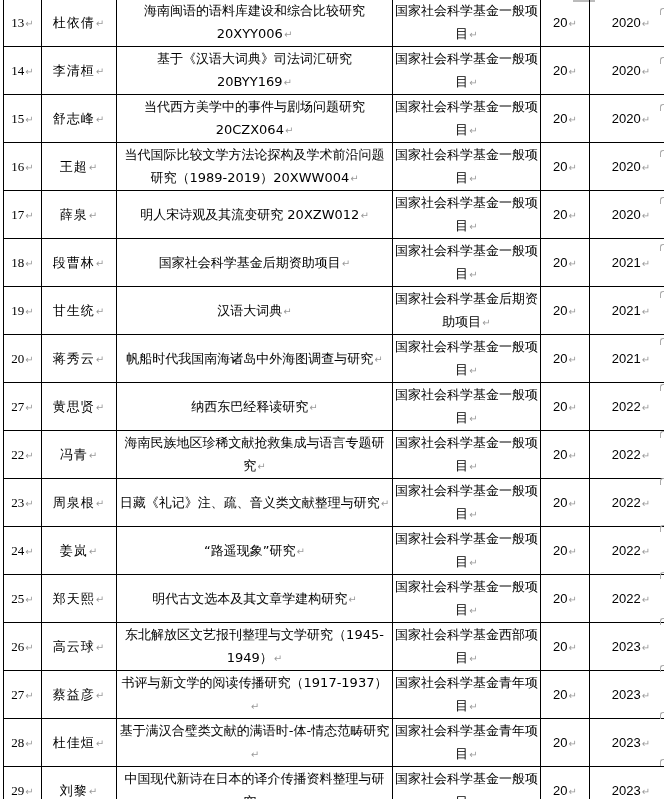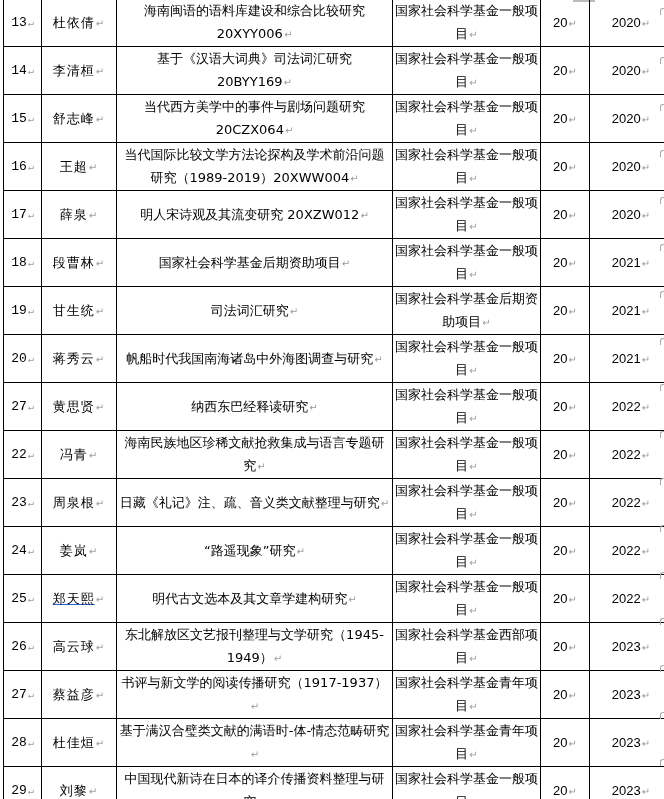--- a/index.html
+++ b/index.html
@@ -3,28 +3,28 @@
 <meta charset="utf-8">
 <style>
   html, body { margin: 0; padding: 0; background: #ffffff; }
   body { width: 664px; height: 799px; overflow: hidden; position: relative;
          font-family: "DejaVu Sans", "Liberation Sans", sans-serif; color: #000; }
   table.doc { position: absolute; left: 3px; top: -2px; border-collapse: collapse;
               table-layout: fixed; width: 658px; }
   table.doc td { border: 1px solid #000; text-align: center; vertical-align: middle;
                  padding: 0 2px; font-size: 13px; line-height: 23px; height: 45px;
                  overflow: hidden; }
-  td.c-no { width: 33px; font-size: 12px; font-family: Liberation Mono, monospace; }
+  td.c-no { width: 33px; font-size: 12px; font-family: Liberation Serif, serif; }
   td.c-name { width: 70px; letter-spacing: 1px; }
   td.c-title { width: 271px; }
   td.c-type { width: 143px; font-family: Liberation Serif, serif; }
   td.c-amt { width: 44px; font-size: 12px; font-family: "Liberation Sans", sans-serif; }
   td.c-year { width: 78px; font-size: 12px; font-family: "Liberation Sans", sans-serif; }
   .pm { color: #9a9a9a; font-size: 10px; margin-left: 1px; }
-  .ul { text-decoration: underline; text-decoration-color: #2a5fd0; margin-top: 8px; }
+  .ul { text-decoration-color: #2a5fd0; margin-top: 8px; }
   .edge-mark { position: absolute; left: 660px; width: 4px; height: 6px;
                border-left: 1px solid #aaa; border-top: 1px solid #aaa; border-radius: 3px 0 0 0; }
   .top-mark { position: absolute; left: 573px; top: 0; width: 22px; height: 2px; background: #bbb; }
 </style>
 </head>
 <body>
 
 <div class="top-mark"></div>
 
 <table class="doc">
@@ -79,21 +79,21 @@
     <td class="c-name"><span>段曹林</span><span class="pm">↵</span></td>
     <td class="c-title"><span>国家社会科学基金后期资助项目</span><span class="pm">↵</span></td>
     <td class="c-type"><span>国家社会科学基金一般项目</span><span class="pm">↵</span></td>
     <td class="c-amt"><span>20</span><span class="pm">↵</span></td>
     <td class="c-year"><span>2021</span><span class="pm">↵</span></td>
   </tr>
 
   <tr>
     <td class="c-no"><span>19</span><span class="pm">↵</span></td>
     <td class="c-name"><span>甘生统</span><span class="pm">↵</span></td>
-    <td class="c-title"><span>司法词汇研究</span><span class="pm">↵</span></td>
+    <td class="c-title"><span>汉语大词典</span><span class="pm">↵</span></td>
     <td class="c-type"><span>国家社会科学基金后期资助项目</span><span class="pm">↵</span></td>
     <td class="c-amt"><span>20</span><span class="pm">↵</span></td>
     <td class="c-year"><span>2021</span><span class="pm">↵</span></td>
   </tr>
 
   <tr>
     <td class="c-no"><span>20</span><span class="pm">↵</span></td>
     <td class="c-name"><span>蒋秀云</span><span class="pm">↵</span></td>
     <td class="c-title"><span>帆船时代我国南海诸岛中外海图调查与研究</span><span class="pm">↵</span></td>
     <td class="c-type"><span>国家社会科学基金一般项目</span><span class="pm">↵</span></td>

